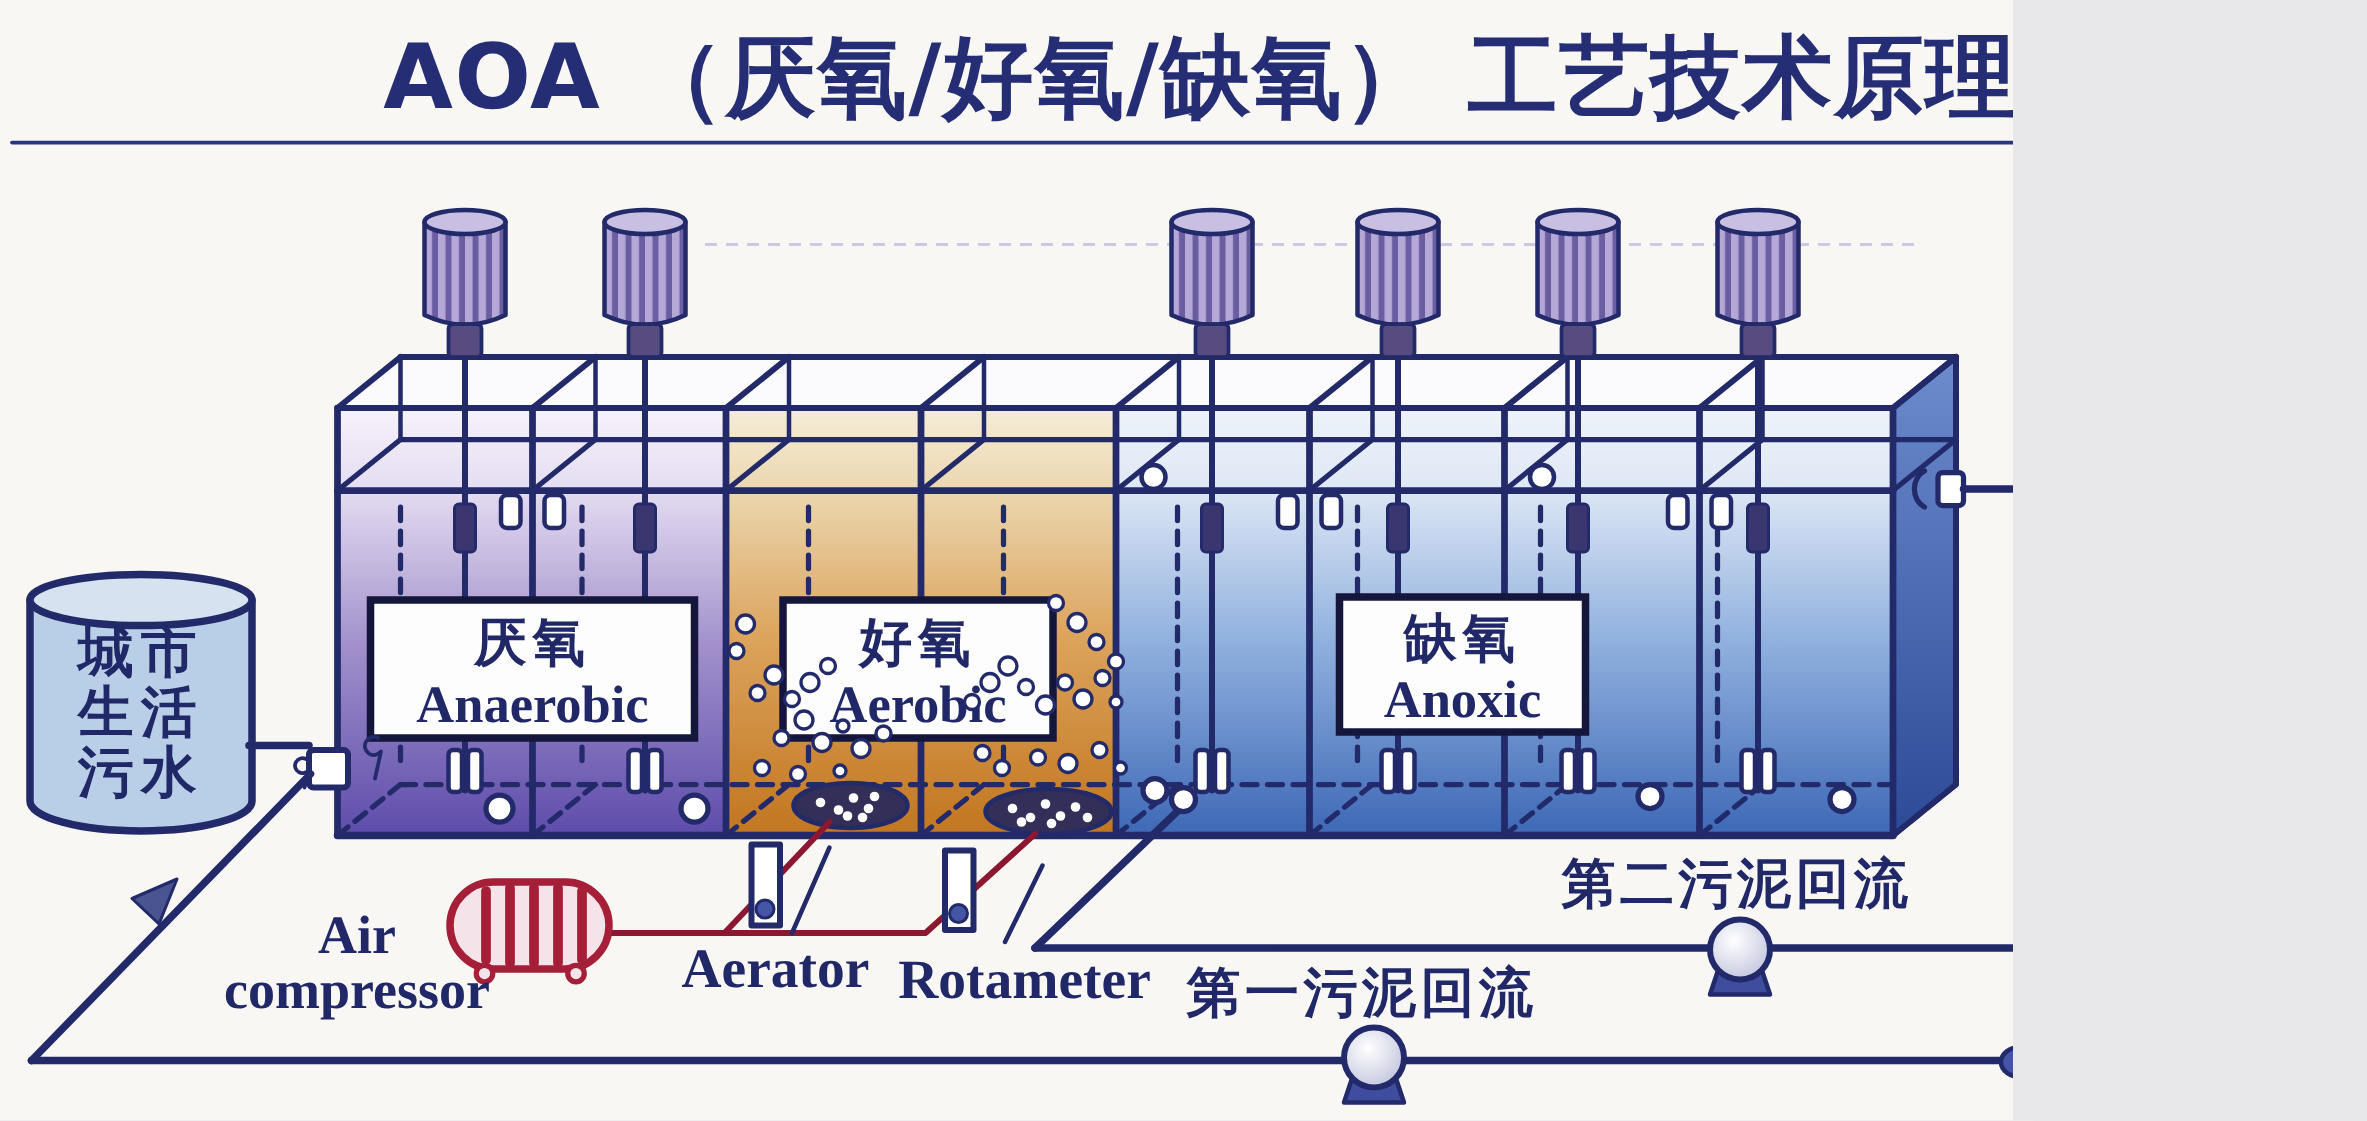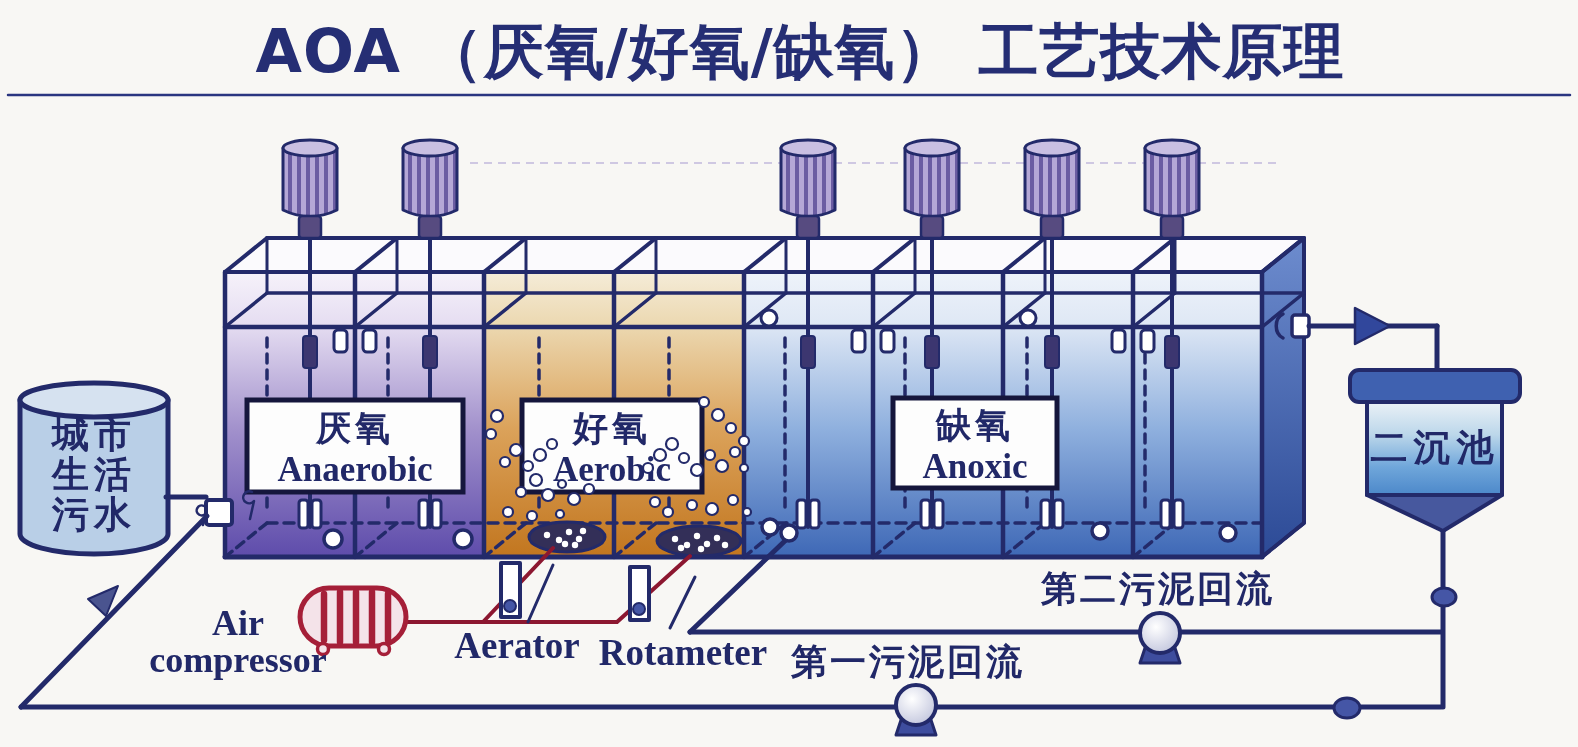--- a/index.html
+++ b/index.html
@@ -1,16 +1,16 @@
 <!DOCTYPE html>
 <html style="--paper: #f8f7f4; --ink: #232a6a; --text: #212868; --title: #252e74; --box_border: #15163c; --red: #a51f38; --red_line: #8c1730; --red_fill: #f4e3e9; --anaer_top: #f6f2fa; --anaer_mid: #a291cc; --anaer_bot: #5e4cab; --aer_top: #f5ecd8; --aer_mid: #dba25a; --aer_bot: #c2761f; --anox_top: #eef3fa; --anox_mid: #8fb0de; --anox_bot: #3e68b6; --side_top: #6d8cce; --side_bot: #2c4a96; --motor_a: #b5a8d6; --motor_b: #6b5da2; --motor_top: #c9bfe2; --cyl_body: #b9cfe7; --cyl_top: #d6e2f0; --clar_cap: #3f61b0; --clar_top: #eaf1f7; --clar_bot: #4c88ca; --cone: #47589e; --pump_lo: #b9bdd8; --pump_base: #3e4d9e; --dot: #4556a6; --disk: #332f58; --arrow_in: #4a548f; --arrow_out: #31479c;"><head>
 <meta charset="utf-8">
 <style>
   html,body{margin:0;padding:0;background:#e8e8ea;}
-  .stage{position:relative;width:1578px;height:747px;background:var(--paper,#f8f7f4);overflow:hidden;
+  .stage{position:relative;width:1342px;height:747px;background:var(--paper,#f8f7f4);overflow:hidden;
          font-family:"Liberation Serif","DejaVu Serif",serif;}
   svg{display:block}
   .sk{stroke:var(--ink);fill:none;stroke-linecap:round;stroke-linejoin:round}
   .skf{stroke:var(--ink);stroke-linecap:round;stroke-linejoin:round}
   .bub{fill:#ffffff;stroke:var(--ink);stroke-width:2.2}
   .t-cn{font-family:"Liberation Serif","DejaVu Serif",serif;font-weight:700;fill:var(--text)}
   .t-en{font-family:"Liberation Serif","DejaVu Serif",serif;font-weight:700;fill:var(--text)}
   .t-title{font-family:"DejaVu Sans","Liberation Sans",sans-serif;font-weight:700;fill:var(--title);letter-spacing:1px}
 </style>
 </head>

